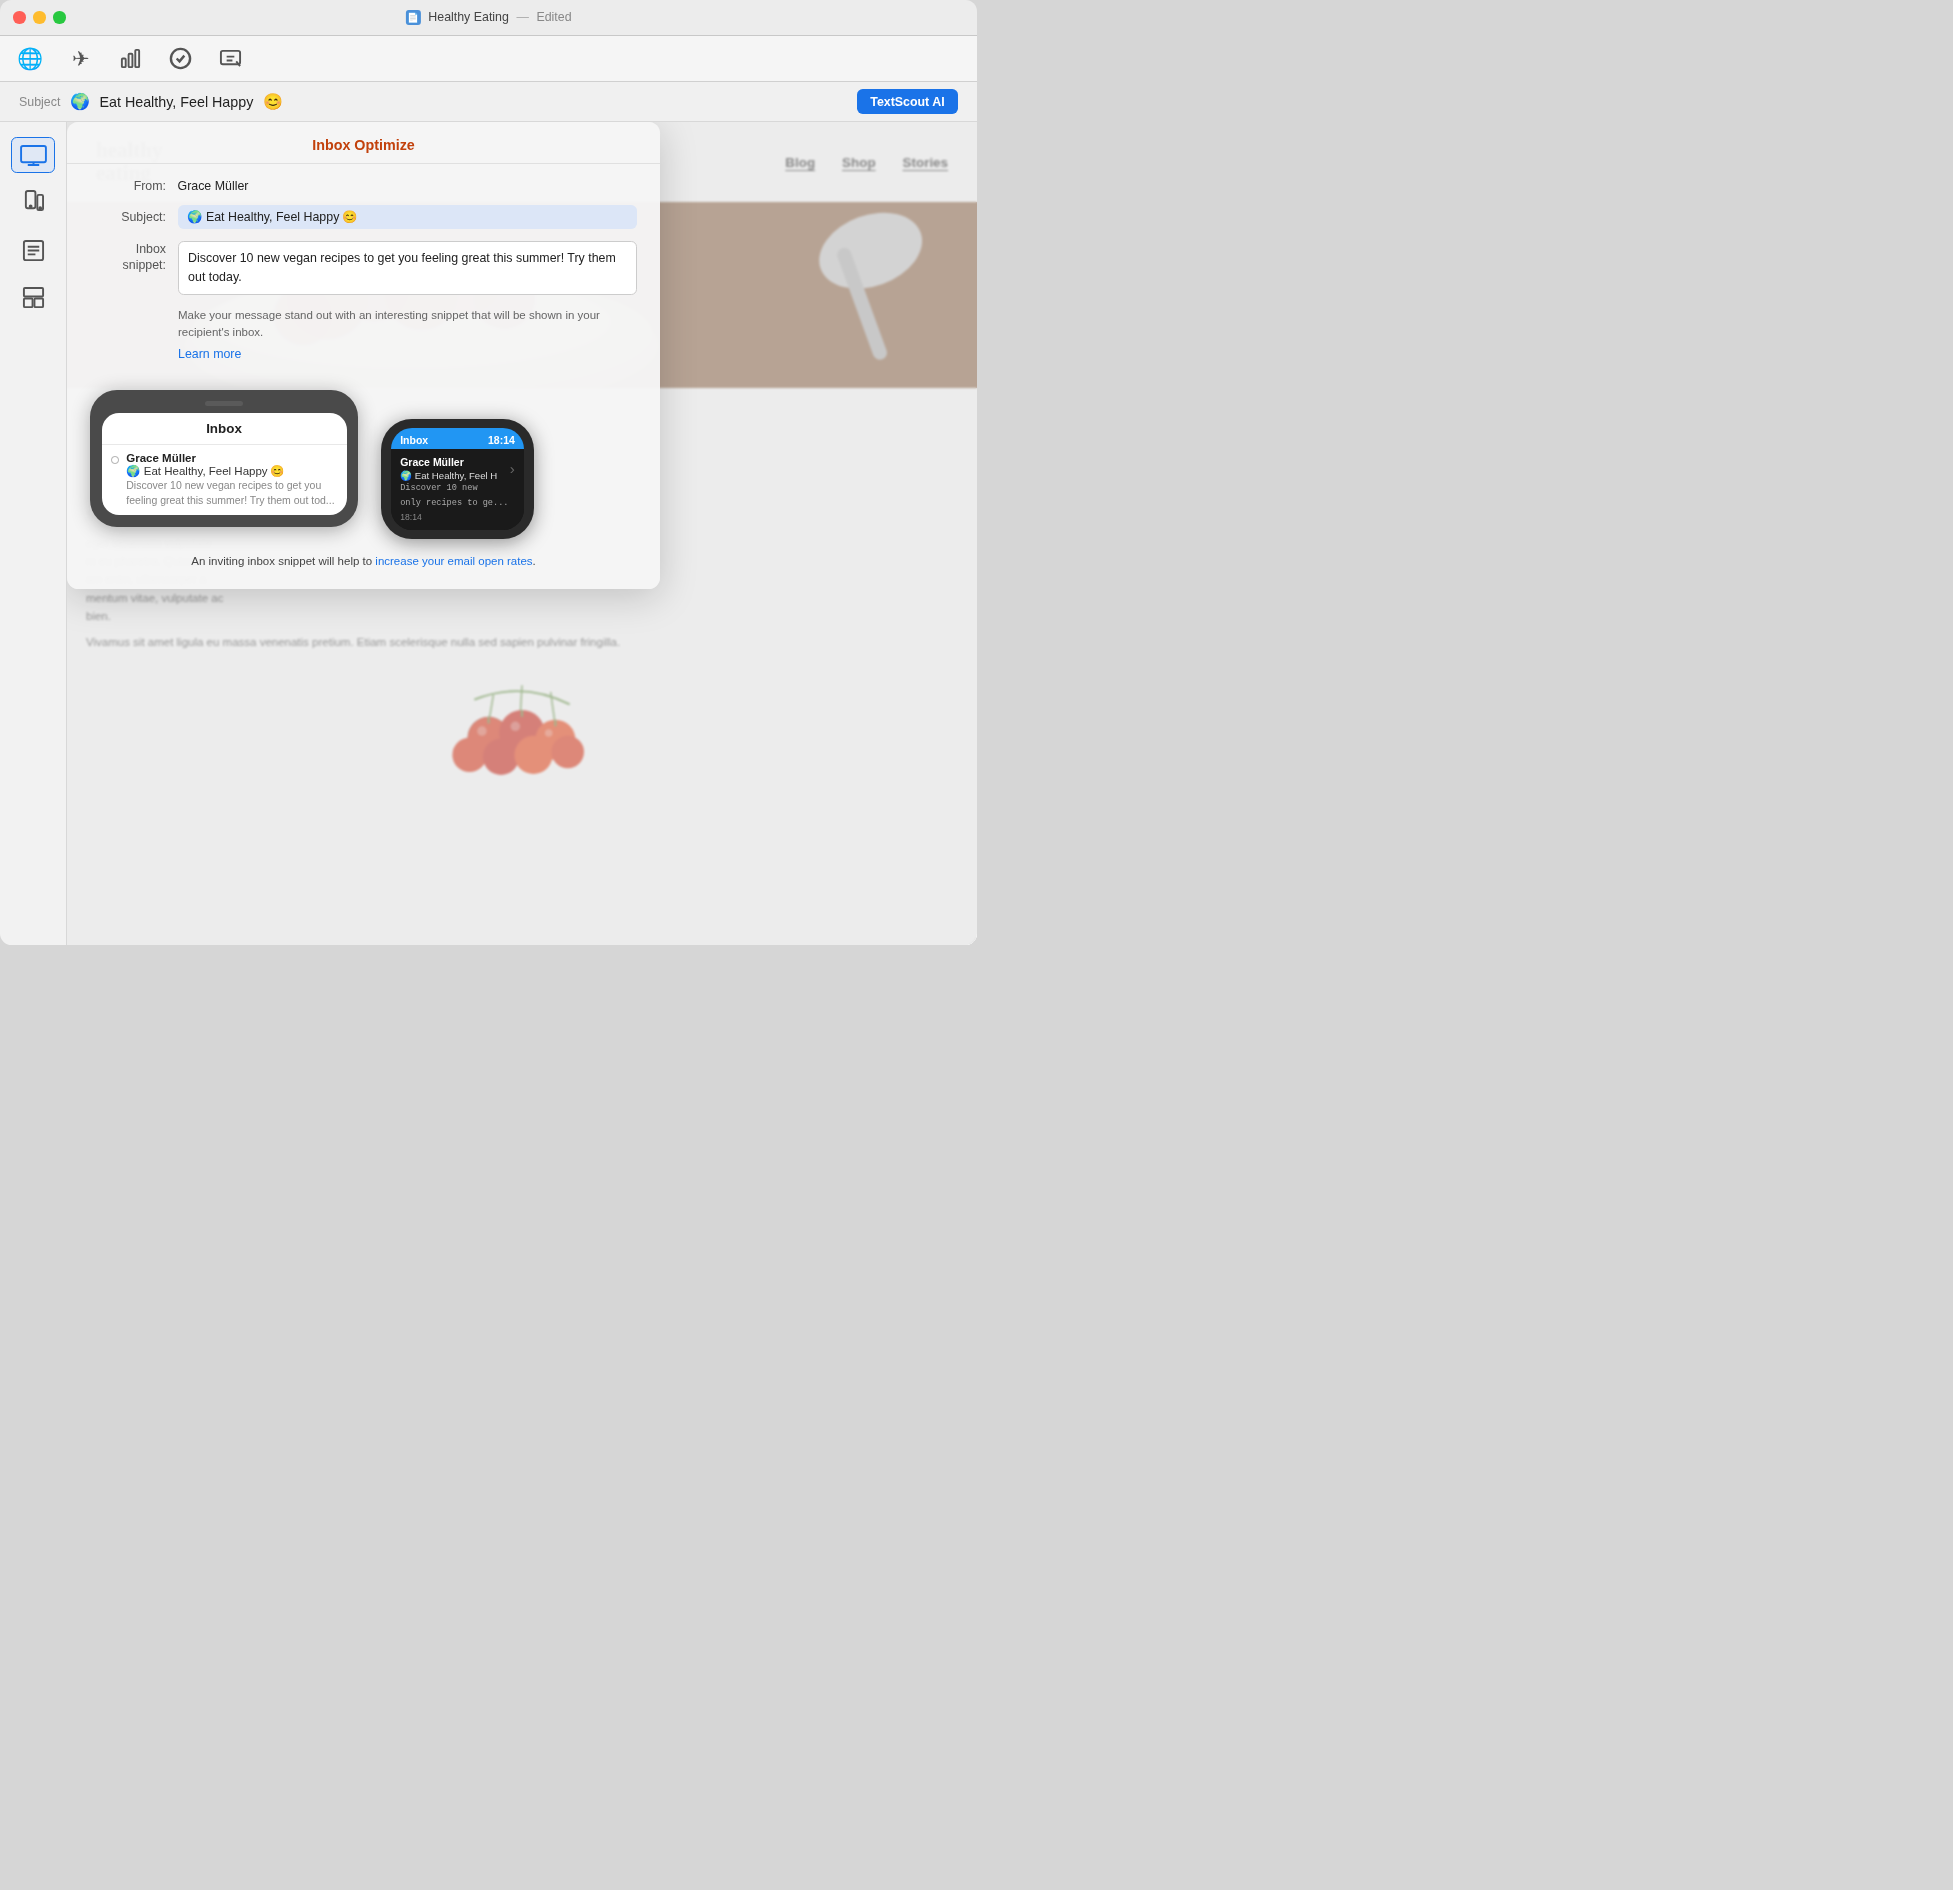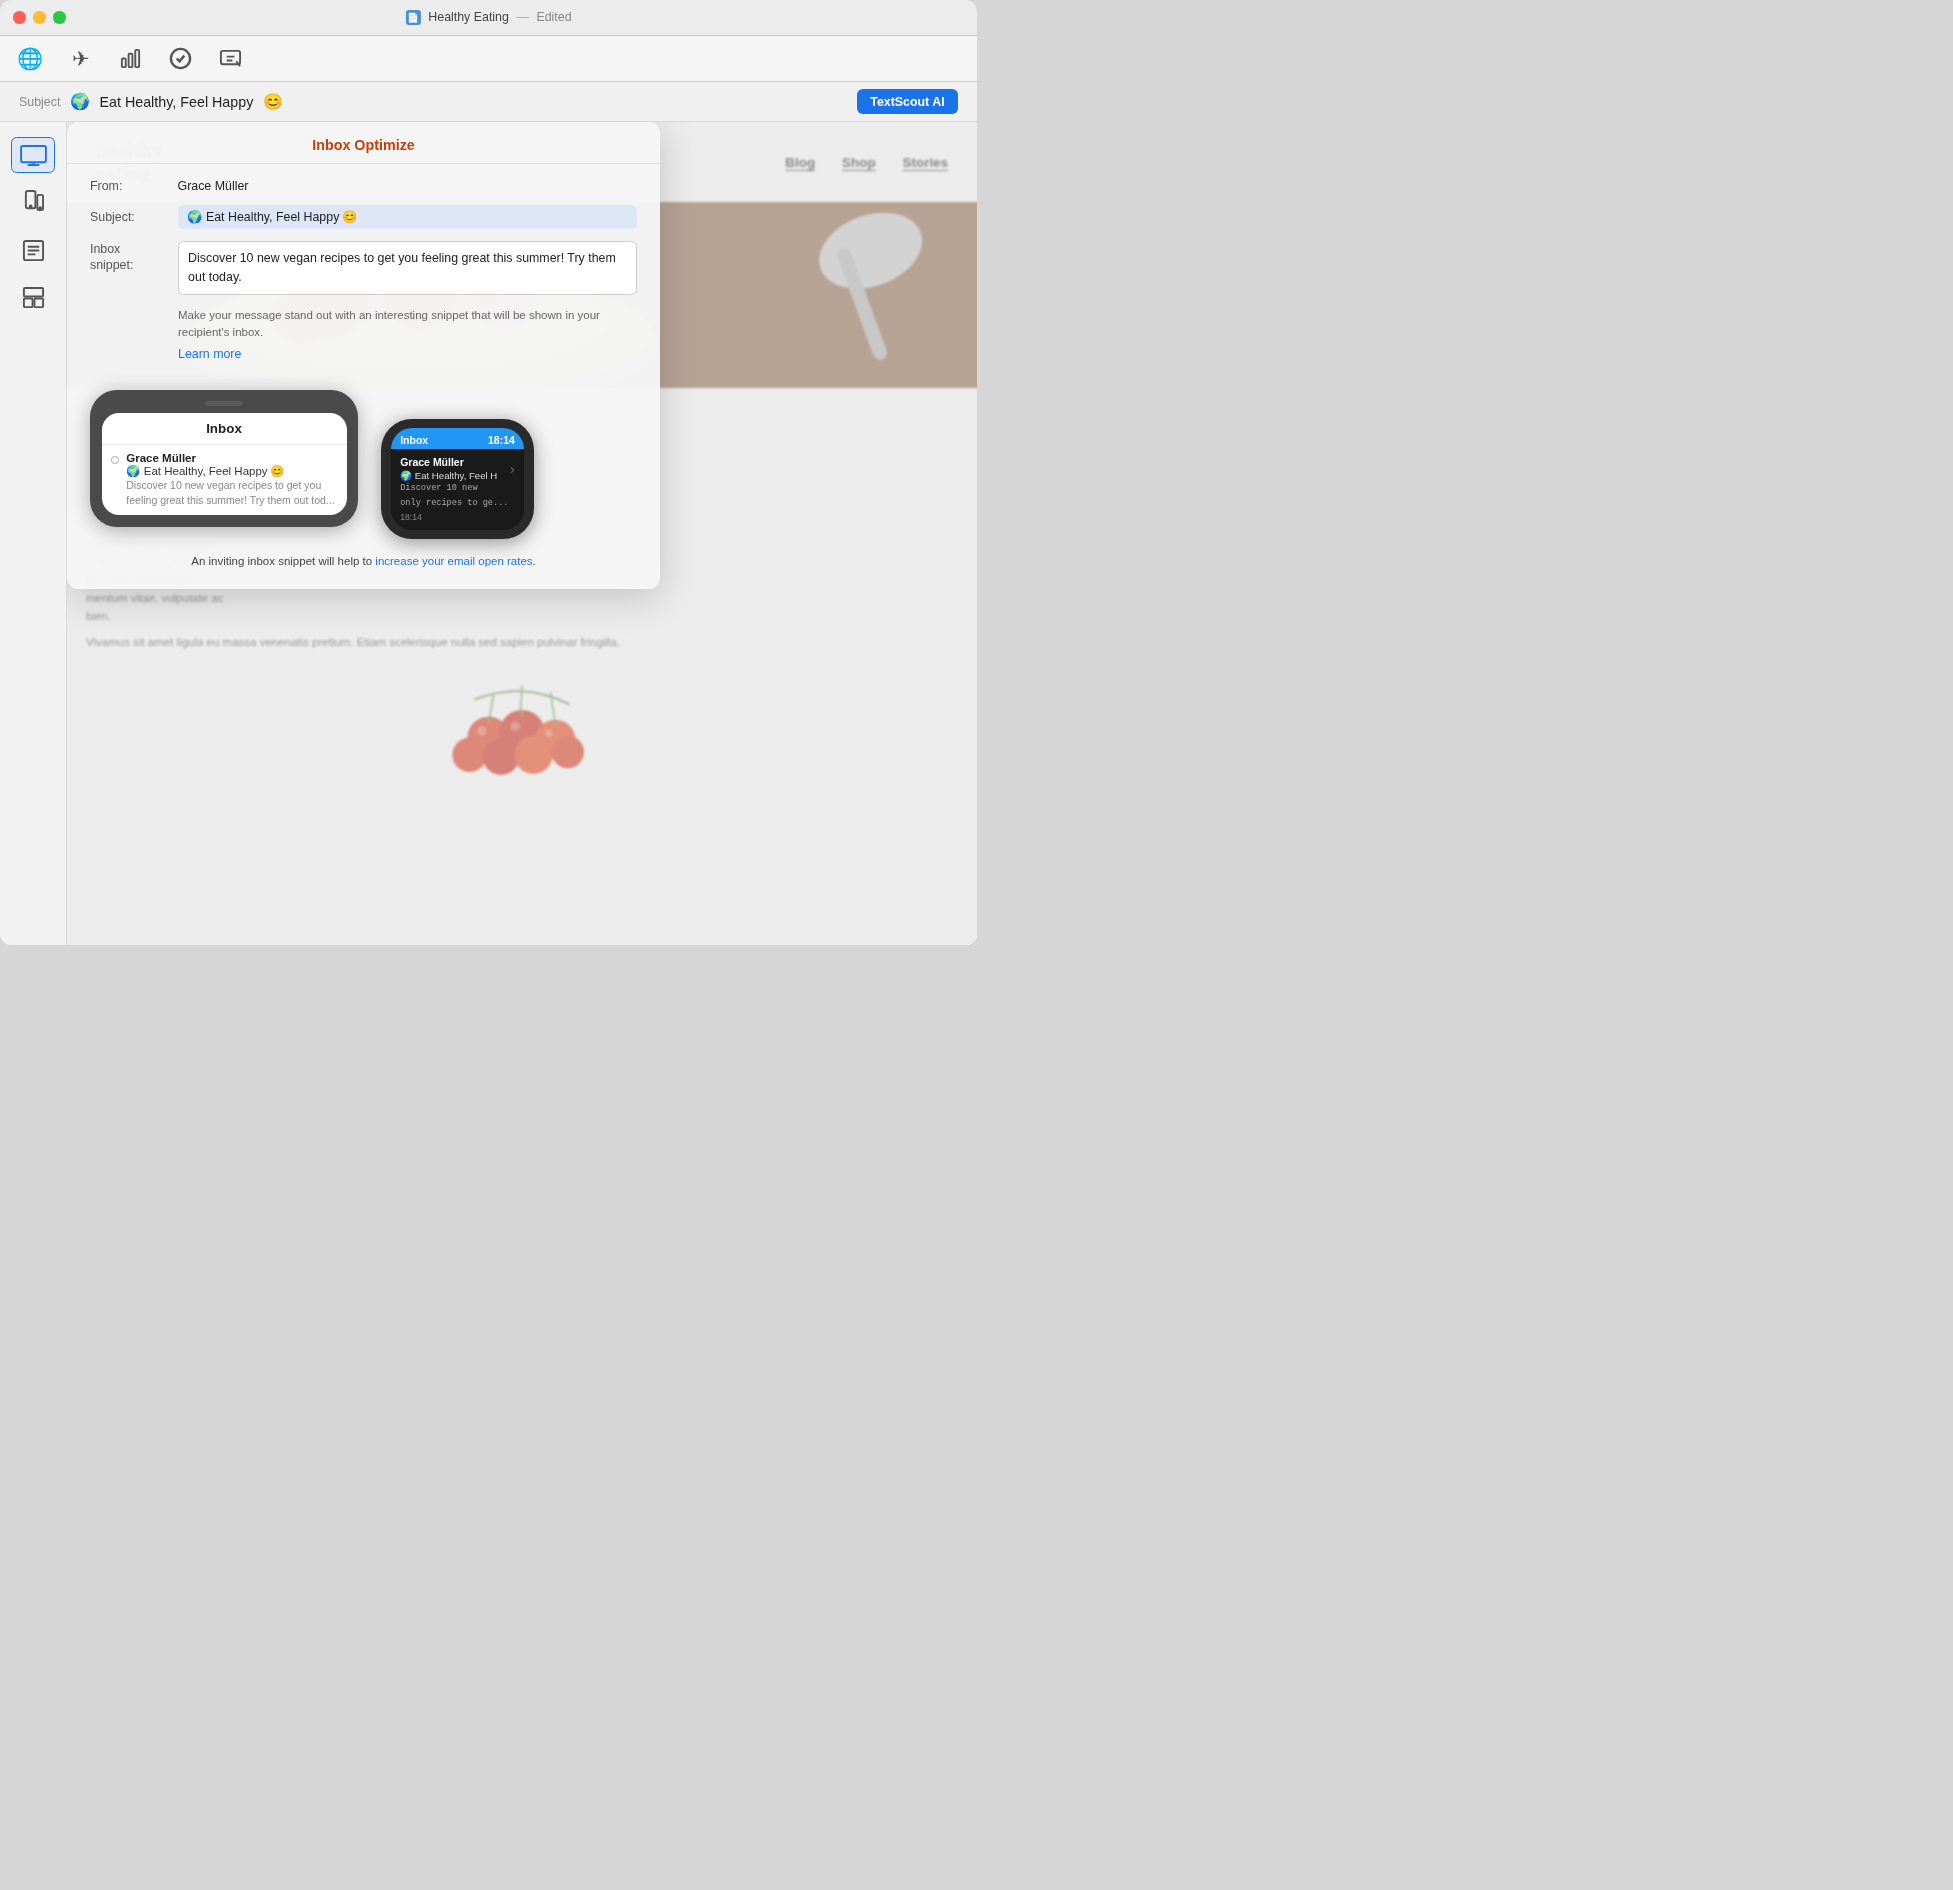--- a/index.html
+++ b/index.html
@@ -297,20 +297,21 @@
     .form-row {
       display: flex;
       align-items: baseline;
       margin-bottom: 11.5px;
       gap: 11.5px;
     }
     .form-label {
       font-size: 12.4px;
       color: #555;
       width: 76px;
+      text-align: right;
       flex-shrink: 0;
     }
     .form-value {
       font-size: 12.4px;
       color: #222;
     }
     .subject-input {
       background: #dce6f7;
       border-radius: 5.7px;
       padding: 4.8px 9.6px;

